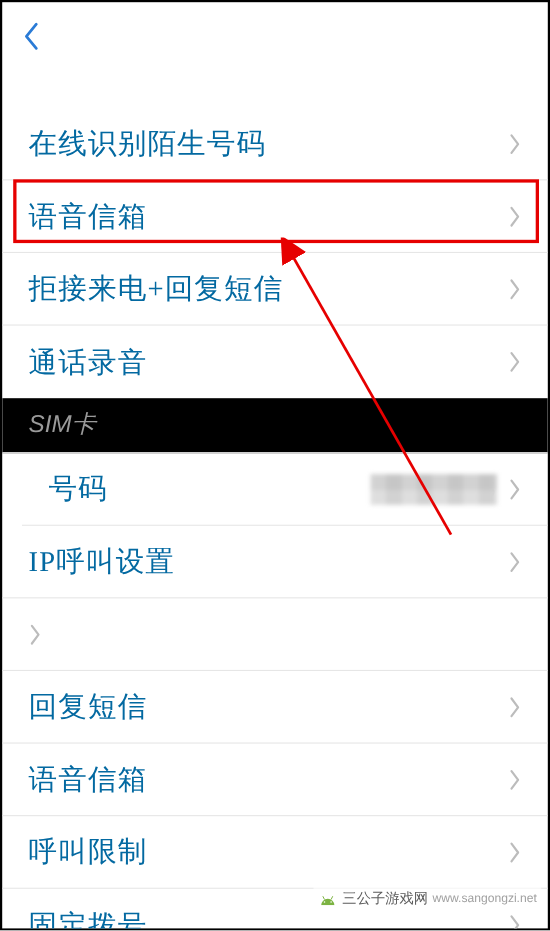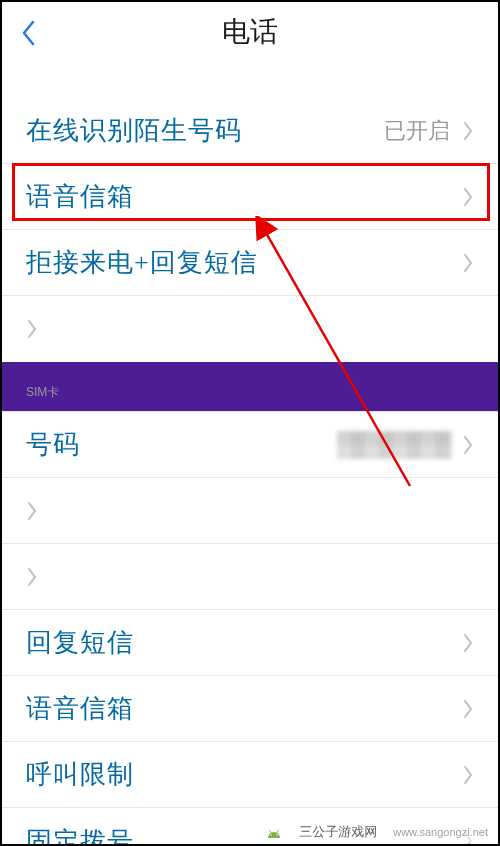--- a/index.html
+++ b/index.html
@@ -9,50 +9,48 @@
   .back { position: absolute; left: 14px; top: 16px; width: 24px; height: 30px; display: flex; align-items: center; justify-content: center; }
   .back svg { width: 14px; height: 26px; }
   .title { font-size: 28px; color: #1b1b1b; font-weight: 400; }
   .row { display: flex; align-items: center; padding: 0 24px; height: 66px; border-bottom: 1px solid #e6e6e6; justify-content: space-between; position: relative; }
   .row.last-of-group { border-bottom: none; }
   .row-label { font-size: 26px; color: #0369a1; font-family: "KaiTi", "STKaiti", "楷体", serif; letter-spacing: 1px; }
   .row-right { display: flex; align-items: center; gap: 12px; }
   .row-value { font-size: 22px; color: #9a9a9a; font-family: "KaiTi", "STKaiti", "楷体", serif; }
   .chev { width: 12px; height: 20px; }
   .chev svg { width: 12px; height: 20px; display: block; }
-  .section-head { height: 50px; background: #4c1d95; padding: 0 24px; display: flex; align-items: flex-end; color: #9a9a9a; font-size: 12px; font-family: Arial, sans-serif; padding-bottom: 10px; border-bottom: 1px solid #e6e6e6; }
+  .section-head { height: 50px; background: #000000; padding: 0 24px; display: flex; align-items: flex-end; color: #9a9a9a; font-size: 22px; font-family: Arial, sans-serif; padding-bottom: 10px; border-bottom: 1px solid #e6e6e6; font-style: italic; }
   .highlight { position: absolute; border: 3px solid #e60000; top: 161px; left: 10px; width: 478px; height: 58px; pointer-events: none; }
   .arrow-svg { position: absolute; left: 248px; top: 214px; width: 180px; height: 280px; pointer-events: none; }
   .blur-box { position: absolute; right: 46px; top: 0; bottom: 0; width: 115px; pointer-events: none; display: flex; align-items: center; }
   .blur-box .mosaic { width: 100%; height: 28px; background: repeating-linear-gradient(90deg, #eee 0 14px, #e1e1e1 14px 28px), repeating-linear-gradient(0deg, #eee 0 14px, #e1e1e1 14px 28px); background-blend-mode: multiply; filter: blur(2px); }
-  .watermark { position: absolute; right: 6px; bottom: 1px; font-size: 13px; color: #7a7a7a; font-family: Arial, "Microsoft YaHei", sans-serif; display: flex; align-items: center; gap: 16px; background: rgba(255,255,255,0.6); padding: 2px 4px; }
+  .watermark { position: absolute; right: 6px; bottom: 16px; font-size: 13px; color: #7a7a7a; font-family: Arial, "Microsoft YaHei", sans-serif; display: flex; align-items: center; gap: 4px; background: rgba(255,255,255,0.6); padding: 2px 4px; }
   .watermark .logo { width: 18px; height: 12px; }
   .watermark .t1 { color: #5b5b5b; }
   .watermark .t2 { color: #a0a0a0; font-size: 11px; }
   .gap-top { height: 36px; }
 </style>
 </head>
 <body>
 <div class="screen">
 
   <div class="header">
     <div class="back">
       <svg viewBox="0 0 14 26">
           <path d="M12 2 L3 13 L12 24" stroke="#2a7bd6" stroke-width="2.5" fill="none" stroke-linecap="round" stroke-linejoin="round"></path>
         </svg>
     </div>
-    <div class="title">电话</div>
   </div>
 
   <div class="gap-top"></div>
 
   <div class="row">
     <span class="row-label">在线识别陌生号码</span>
     <span class="row-right">
-      <span class="row-value">已开启</span>
       <span class="chev">
           <svg viewBox="0 0 12 20">
             <path d="M3 2 L9 10 L3 18" stroke="#bcbcbc" stroke-width="2" fill="none" stroke-linecap="round" stroke-linejoin="round"></path>
           </svg>
         </span>
     </span>
   </div>
 
   <div class="row">
     <span class="row-label">语音信箱</span>
@@ -70,47 +68,49 @@
     <span class="row-right">
       <span class="chev">
           <svg viewBox="0 0 12 20">
             <path d="M3 2 L9 10 L3 18" stroke="#bcbcbc" stroke-width="2" fill="none" stroke-linecap="round" stroke-linejoin="round"></path>
           </svg>
         </span>
     </span>
   </div>
 
   <div class="row last-of-group">
+    <span class="row-label">通话录音</span>
     <span class="row-right">
       <span class="chev">
           <svg viewBox="0 0 12 20">
             <path d="M3 2 L9 10 L3 18" stroke="#bcbcbc" stroke-width="2" fill="none" stroke-linecap="round" stroke-linejoin="round"></path>
           </svg>
         </span>
     </span>
   </div>
 
   <div class="section-head">SIM卡</div>
 
-  <div class="row" style="position:relative;">
+  <div class="row" style="position:relative;margin-left:18px;">
     <span class="row-label">号码</span>
     <span class="row-right">
       <span class="row-value">+86</span>
       <span class="chev">
           <svg viewBox="0 0 12 20">
             <path d="M3 2 L9 10 L3 18" stroke="#bcbcbc" stroke-width="2" fill="none" stroke-linecap="round" stroke-linejoin="round"></path>
           </svg>
         </span>
     </span>
     <span class="blur-box">
         <span class="mosaic"></span>
       </span>
   </div>
 
   <div class="row">
+    <span class="row-label">IP呼叫设置</span>
     <span class="row-right">
       <span class="chev">
           <svg viewBox="0 0 12 20">
             <path d="M3 2 L9 10 L3 18" stroke="#bcbcbc" stroke-width="2" fill="none" stroke-linecap="round" stroke-linejoin="round"></path>
           </svg>
         </span>
     </span>
   </div>
 
   <div class="row">

